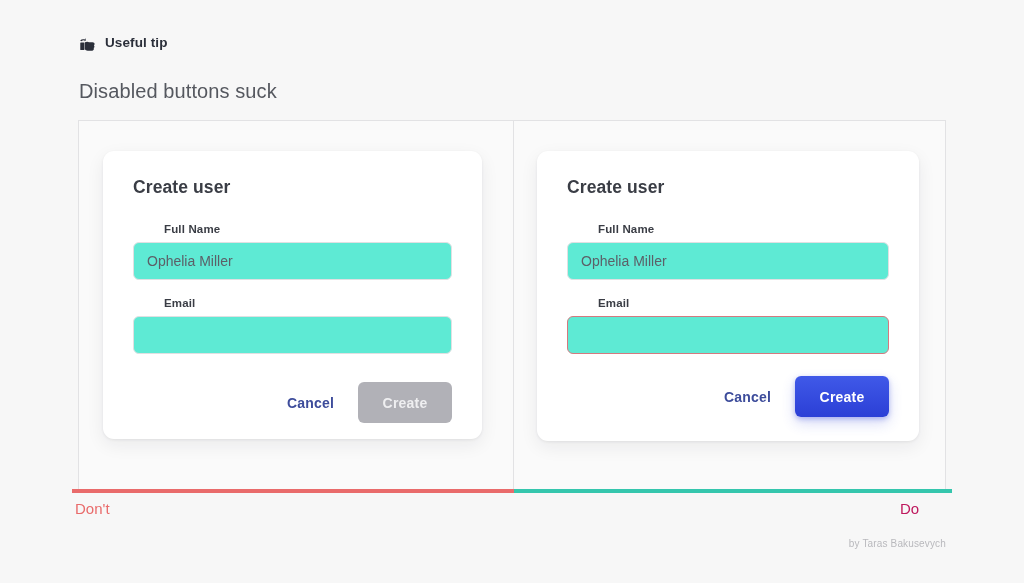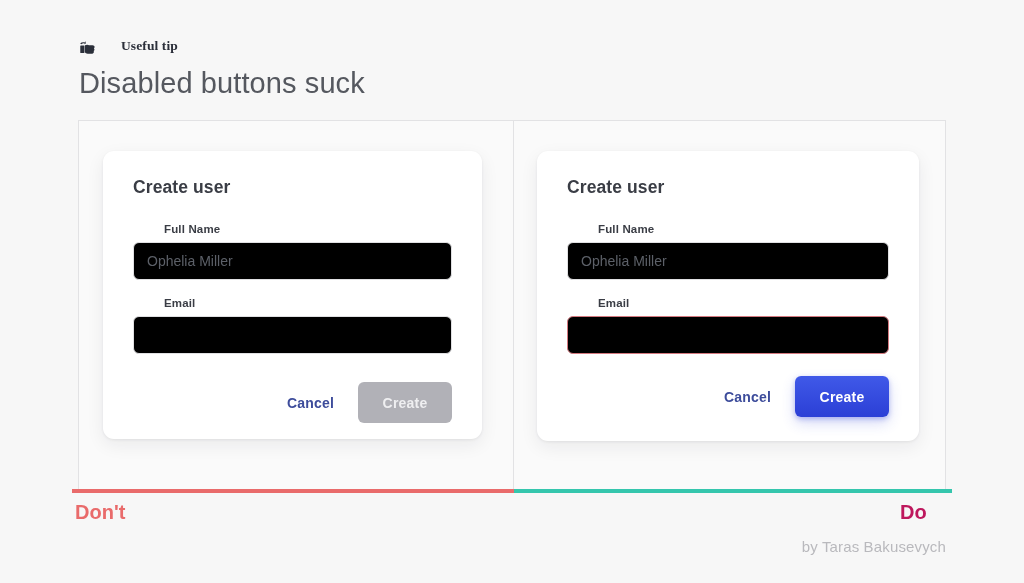--- a/index.html
+++ b/index.html
@@ -26,46 +26,44 @@
   
   .header {
     position: absolute;
     left: 79px;
     top: 36px;
     width: 600px;
   }
 
   .tip-row {
     display: flex;
-    align-items: center;
-    gap: 25px;
+    gap: 9px;
     height: 20px;
-    font-family: Liberation Serif, serif;
   }
 
   .tip-icon {
     display: block;
     width: 17px;
     height: 15px;
     color: #2b2f3a;
     flex: 0 0 auto;
     transform: translateY(1px);
   }
 
   .tip-label {
     font-size: 13.5px;
     font-weight: bold;
     color: #2b2f3a;
     letter-spacing: 0.1px;
     line-height: 1;
   }
 
   .page-title {
-    margin-top: 11px;
-    font-size: 29px;
+    margin-top: 24px;
+    font-size: 20px;
     font-weight: 400;
     color: #55585f;
     letter-spacing: 0.1px;
     line-height: 1.15;
   }
 
   
   .frame {
     position: absolute;
     left: 78px;
@@ -108,32 +106,32 @@
   }
   .rail-do {
     left: 514px;
     width: 438px;
     background: #35c6ad;
   }
 
   .verdict {
     position: absolute;
     top: 500px;
-    font-size: 20px;
-    font-weight: bold;
+    font-size: 15px;
+    font-weight: normal;
     line-height: 1.2;
   }
   .verdict-dont { left: 75px;  color: #e96b6b; }
   .verdict-do   { left: 900px; color: #be185d; }
 
   .credit {
     position: absolute;
     right: 78px;
     top: 538px;
-    font-size: 15px;
+    font-size: 10px;
     color: #b9b9bd;
     letter-spacing: 0.15px;
   }
 
   
   .card {
     position: absolute;
     background: #ffffff;
     border-radius: 11px;
     box-shadow: 0 1px 3px rgba(30,34,45,0.07),
@@ -176,21 +174,21 @@
     padding-left: 31px;
   }
 
   .text-input {
     display: block;
     width: 100%;
     height: 38px;
     padding: 0 13px;
     border: 1px solid #e0e0e2;
     border-radius: 6px;
-    background: #000000;
+    background: #5eead4;
     font-family: "Liberation Sans", sans-serif;
     font-size: 14px;
     color: #5c6068;
     outline: none;
   }
   .text-input::placeholder { color: #b8babf; }
 
   .text-input.invalid {
     border-color: #d4797f;
   }

